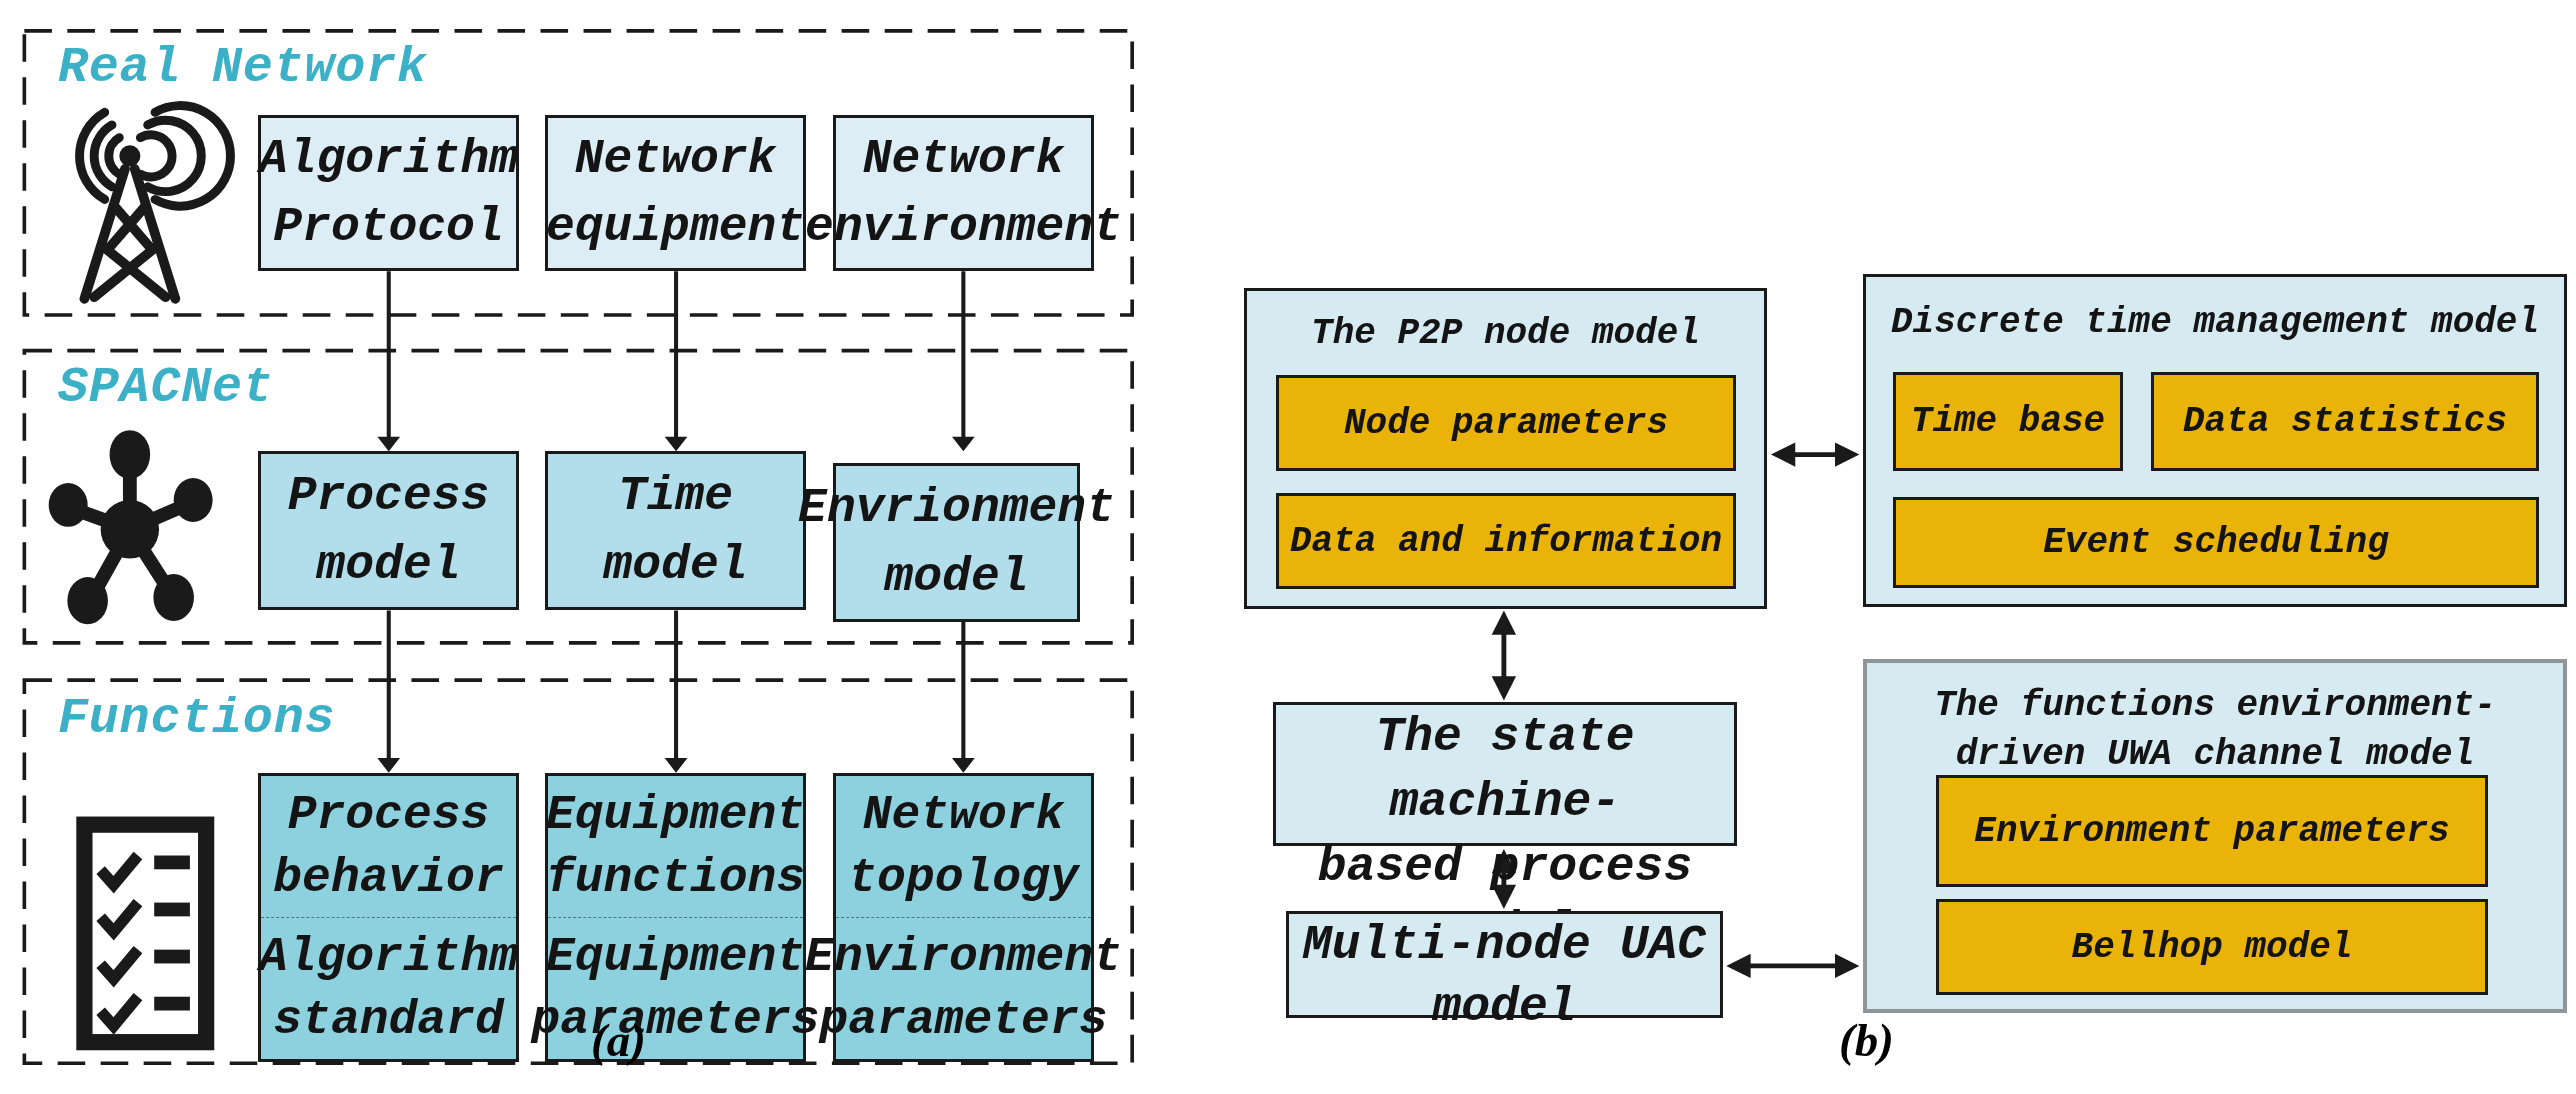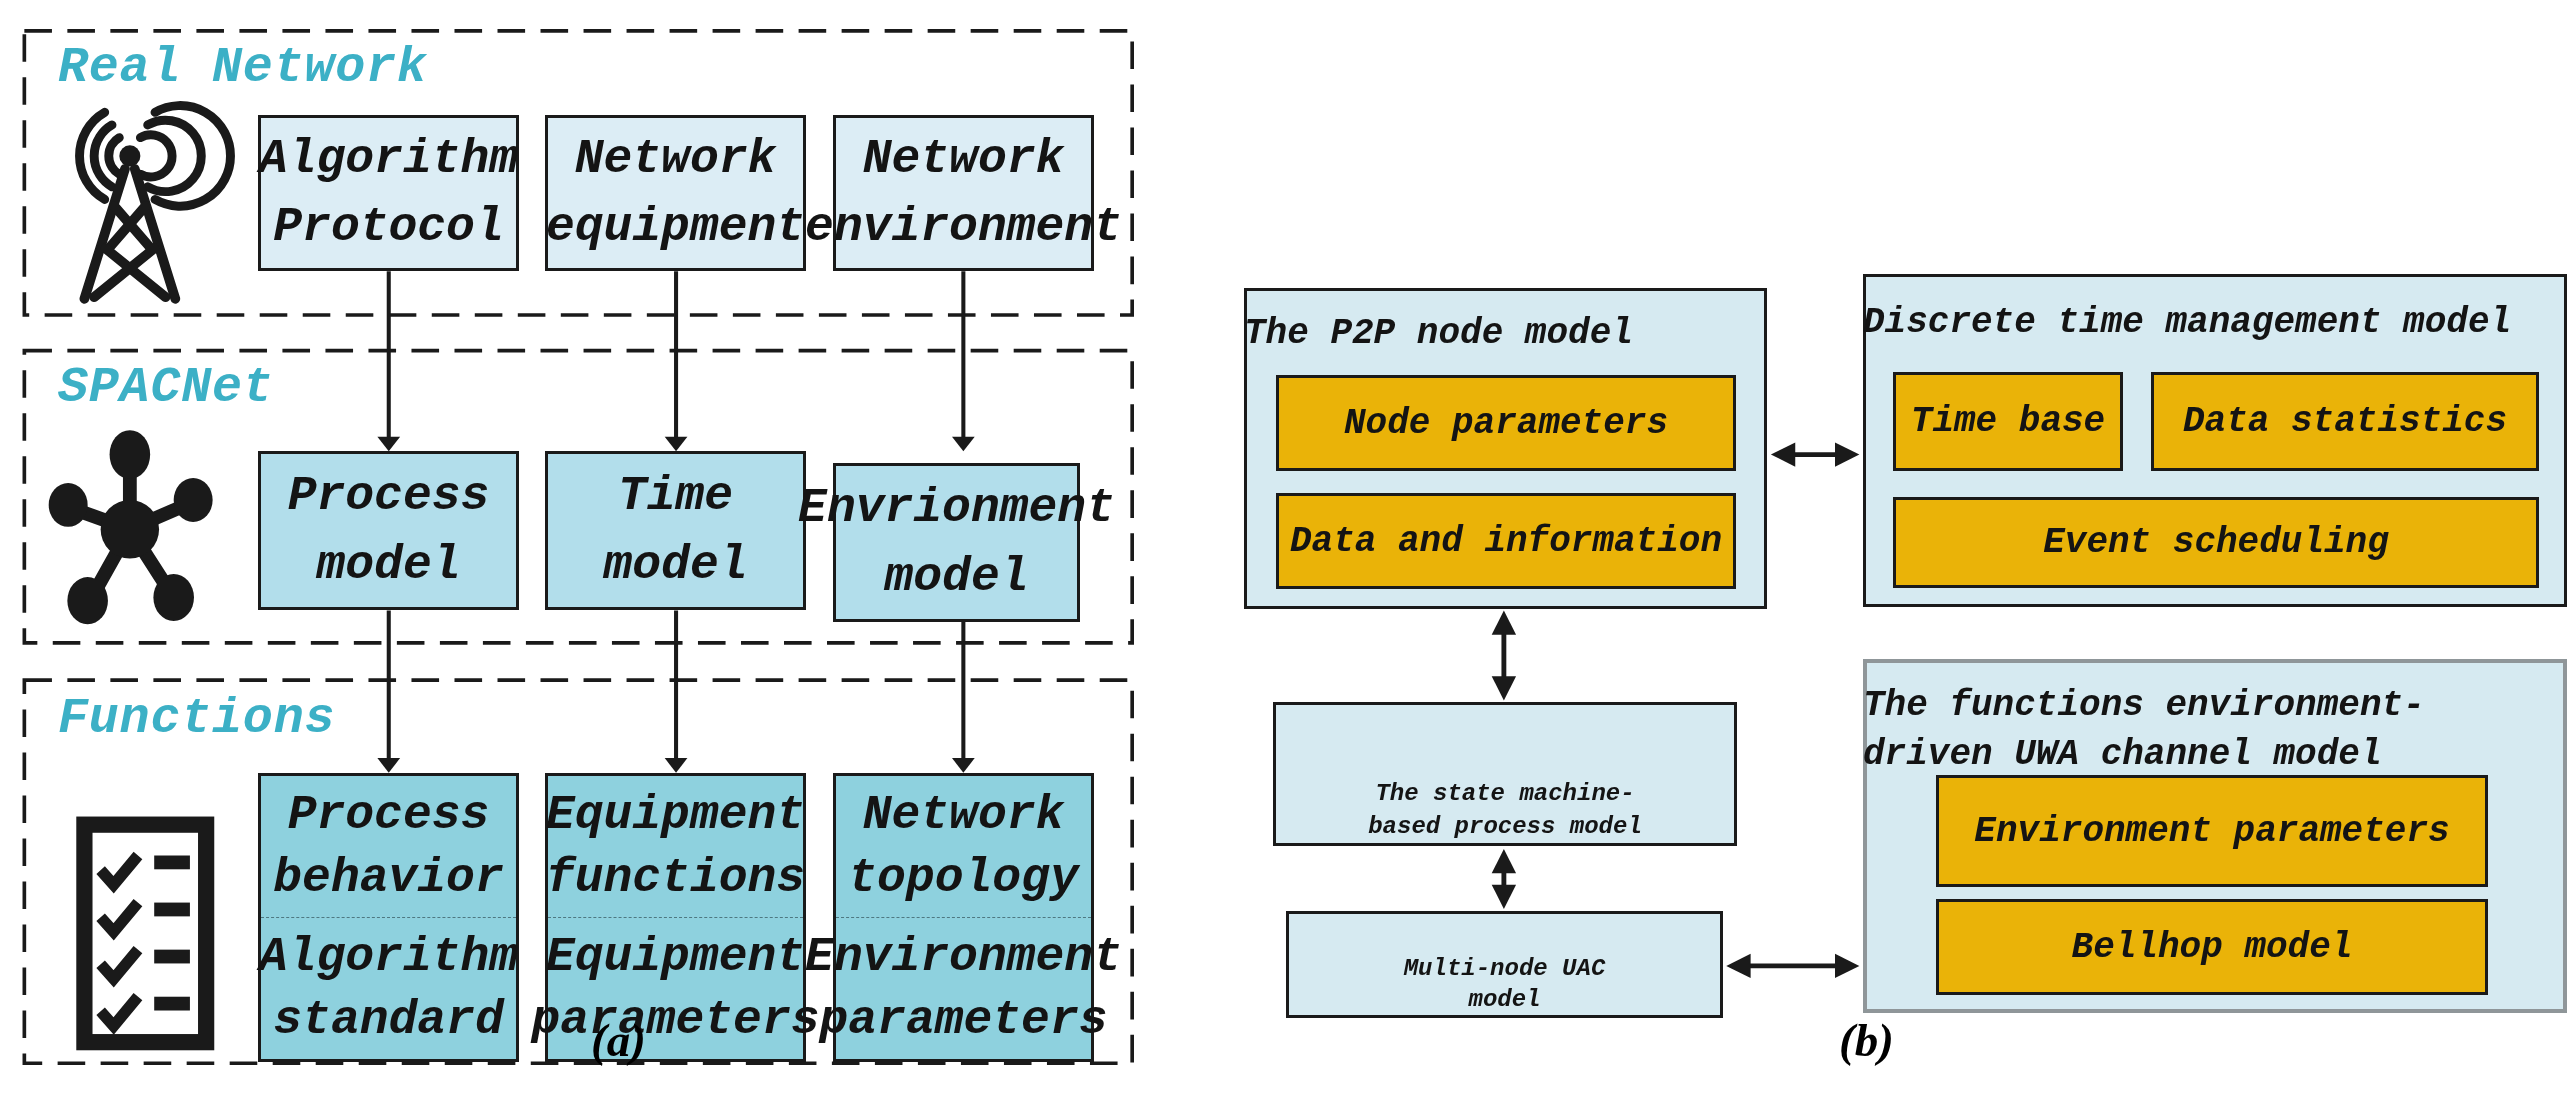--- a/index.html
+++ b/index.html
@@ -9,26 +9,26 @@
   .sec-title{position:absolute;font-size:50px;font-weight:bold;color:#3cb0c6;letter-spacing:0.8px;white-space:nowrap;}
   .bx{position:absolute;box-sizing:border-box;border:3.2px solid #1a1a1a;display:flex;flex-direction:column;
       align-items:center;justify-content:center;text-align:center;font-size:48px;font-weight:bold;line-height:1.42;}
   .row1{background:#dcedf5;}
   .row2{background:#b2deeb;}
   .row3{background:#8ed1de;padding:0;}
   .half{flex:1;width:100%;display:flex;flex-direction:column;align-items:center;justify-content:center;line-height:1.3;}
   .half.lower{border-top:1.6px dashed rgba(35,60,66,0.6);}
   .panel{position:absolute;box-sizing:border-box;border:3.2px solid #1a1a1a;background:#d6eaf1;}
   .panel.gray{border:4px solid #8f9699;}
-  .ptitle{position:absolute;box-sizing:border-box;font-size:36px;font-weight:bold;line-height:1.35;white-space:nowrap;}
+  .ptitle{position:absolute;box-sizing:border-box;text-align:center;font-size:36px;font-weight:bold;line-height:1.35;white-space:nowrap;}
   .inner{position:absolute;box-sizing:border-box;border:3.2px solid #1a1a1a;background:#eab308;display:flex;
          align-items:center;justify-content:center;text-align:center;font-size:36px;font-weight:bold;white-space:nowrap;}
   .lightbox{position:absolute;box-sizing:border-box;border:3.2px solid #1a1a1a;background:#d6eaf1;display:flex;
-            flex-direction:column;align-items:center;justify-content:flex-end;text-align:center;
-            font-size:24px;font-weight:bold;line-height:1.35;}
+            flex-direction:column;align-items:center;justify-content:flex-start;text-align:center;
+            font-size:48px;font-weight:bold;line-height:1.35;}
   .caption{position:absolute;width:243px;text-align:center;font-family:"Liberation Serif","DejaVu Serif",serif;
            font-size:47px;font-weight:bold;color:#000;}
 </style>
 </head>
 <body>
 
 <div class="canvas">
 
   <svg class="layer" width="2576" height="1095" viewBox="0 0 3174 1349">
 

